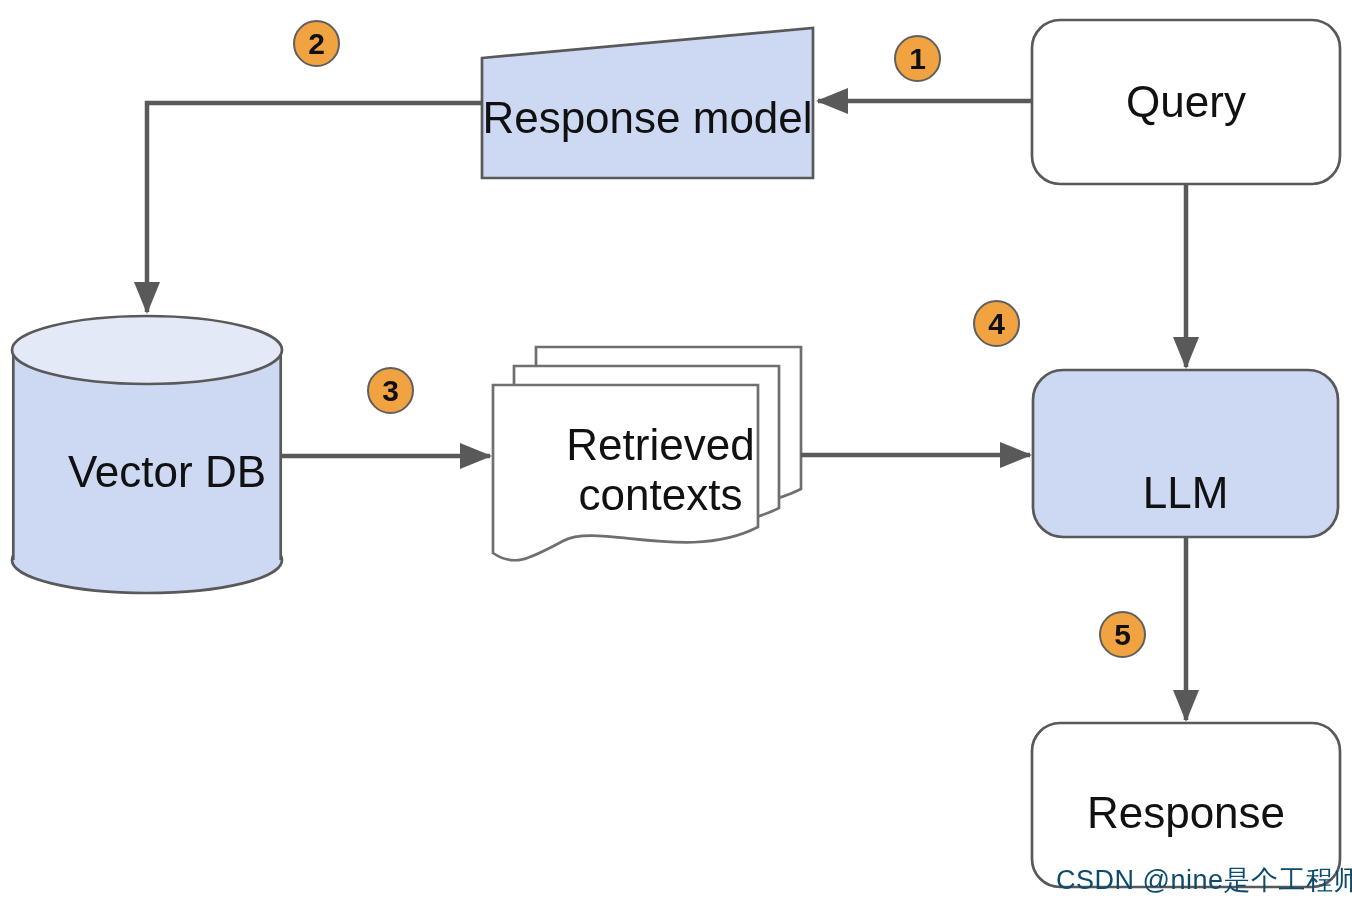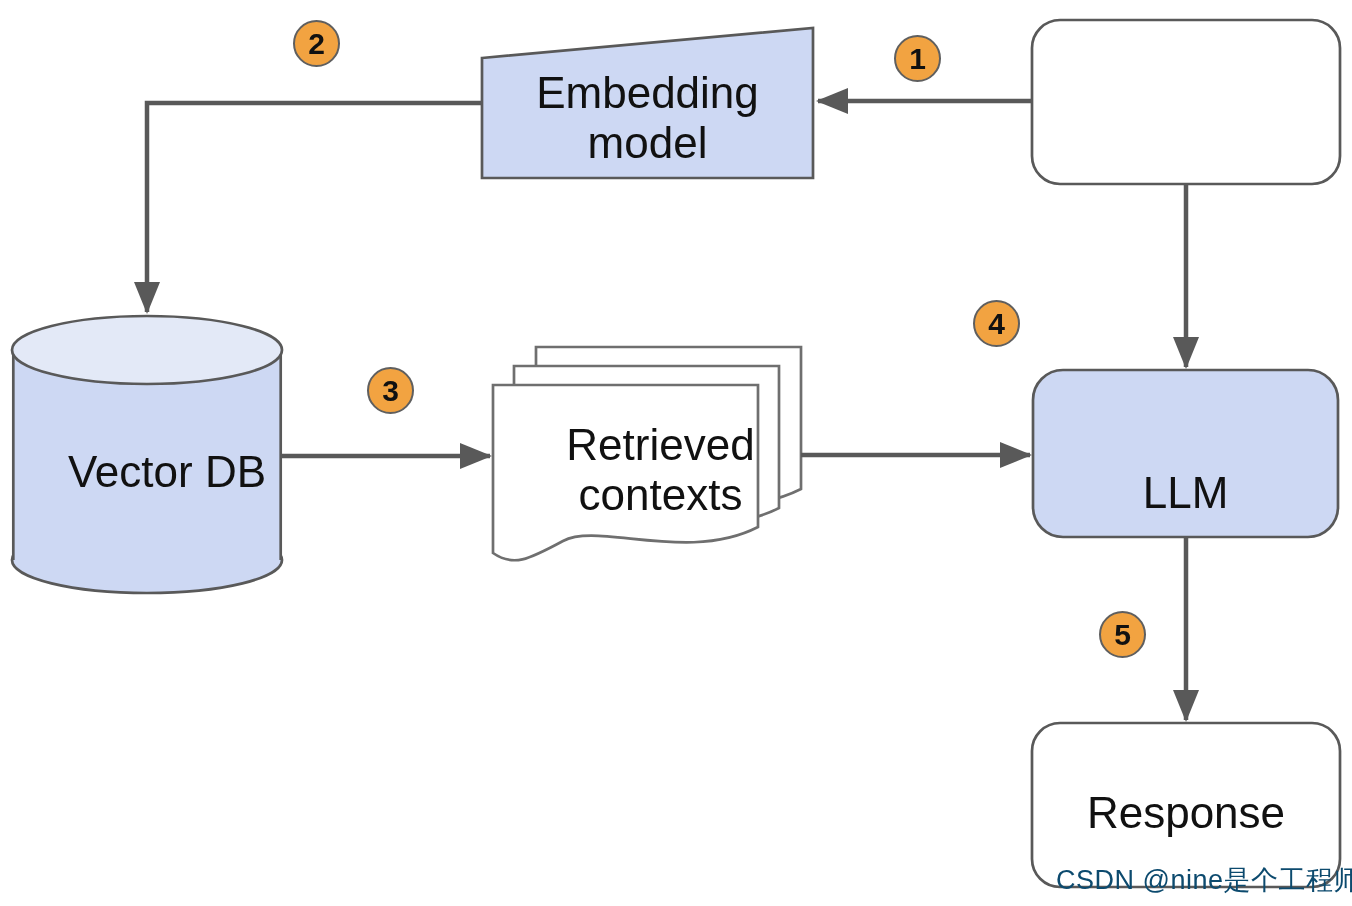--- a/index.html
+++ b/index.html
@@ -98,22 +98,23 @@
 
     <line x1="282" y1="456" x2="490" y2="456" stroke="#595959" stroke-width="4.5" marker-end="url(#arrowhead)"></line>
 
     <line x1="801" y1="455" x2="1030" y2="455" stroke="#595959" stroke-width="4.5" marker-end="url(#arrowhead)"></line>
 
     <line x1="1186" y1="184" x2="1186" y2="367" stroke="#595959" stroke-width="4.5" marker-end="url(#arrowhead)"></line>
 
     <line x1="1186" y1="537" x2="1186" y2="720" stroke="#595959" stroke-width="4.5" marker-end="url(#arrowhead)"></line>
   </svg>
 
-  <div class="node-label" style="left:482px; top:58px; width:331px; height:120px;">Embedding model</div>
+  <div class="node-label" style="left:482px; top:58px; width:331px; height:120px;">Response model</div>
 
+  <div class="node-label" style="left:1032px; top:20px; width:308px; height:164px;">Query</div>
 
   <div class="node-label" style="left:12px; top:370px; width:270px; height:205px;padding-left:20px;">Vector DB</div>
 
   <div class="node-label" style="left:505px; top:385px; width:311px; height:170px;">Retrieved contexts</div>
 
   <div class="node-label" style="left:1033px; top:370px; width:305px; height:167px;margin-top:40px;">LLM</div>
 
   <div class="node-label" style="left:1032px; top:723px; width:308px; height:180px;">Response</div>
 
   <div class="badge" style="left:894px; top:35px;">

